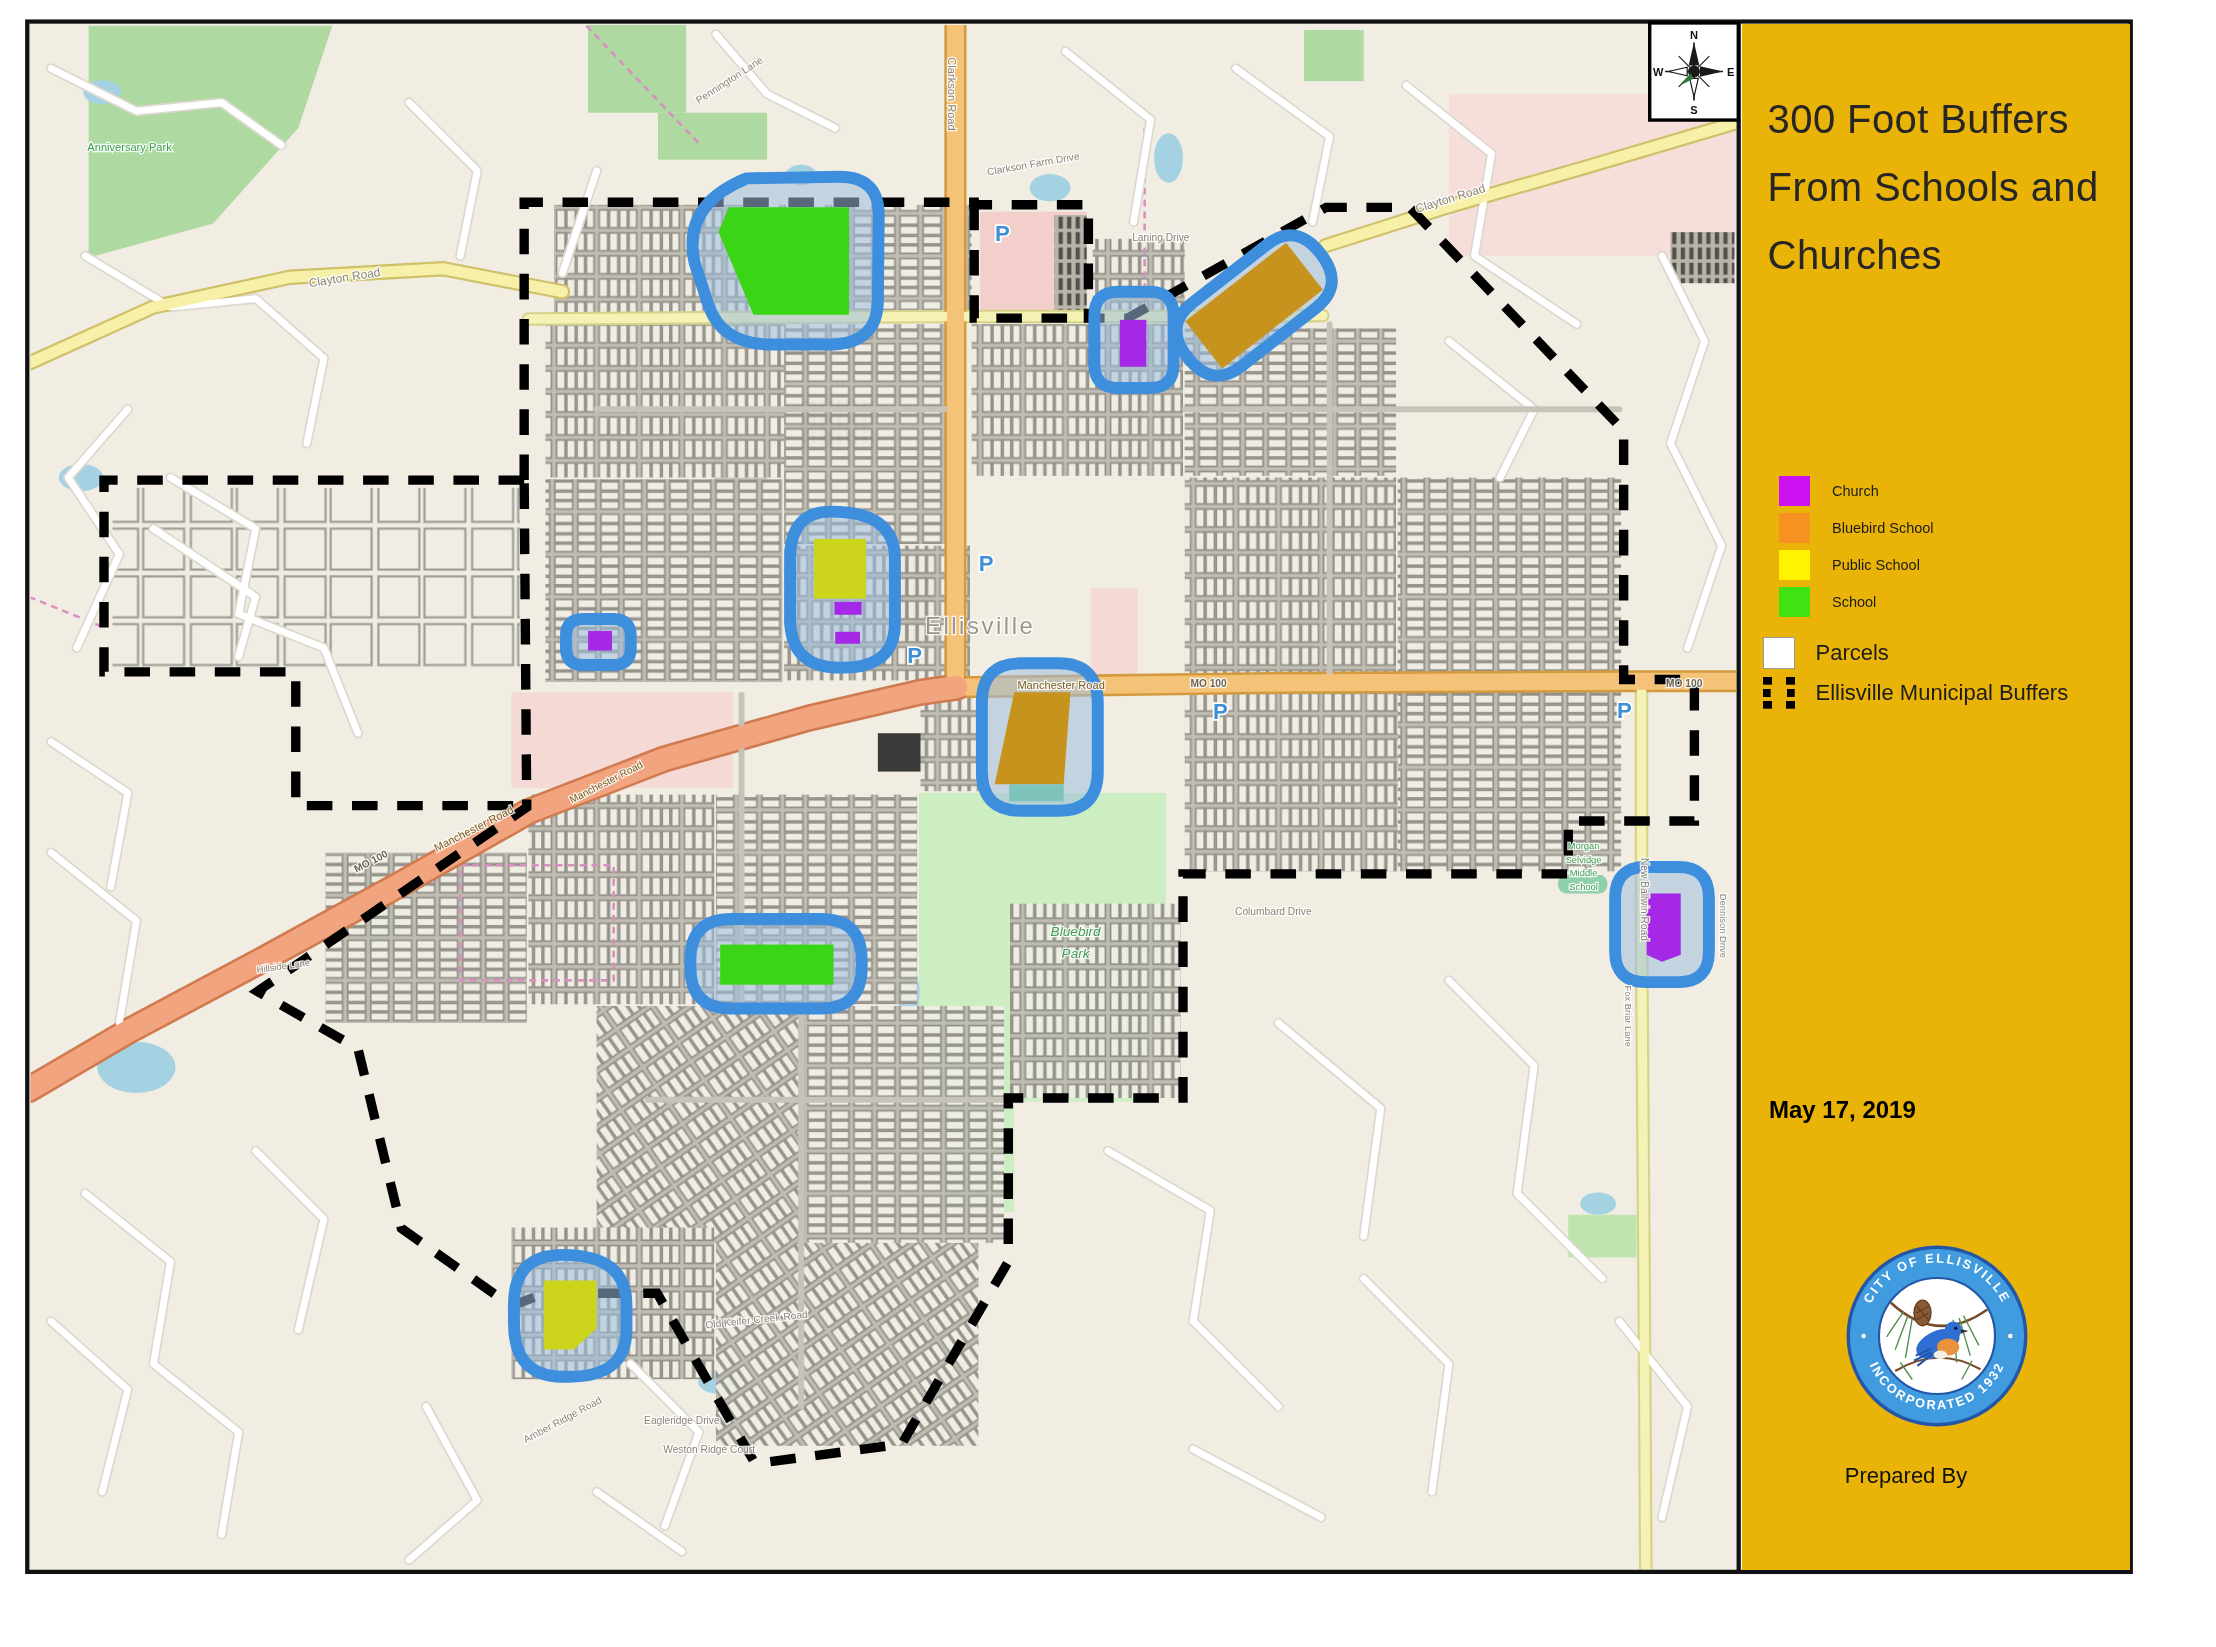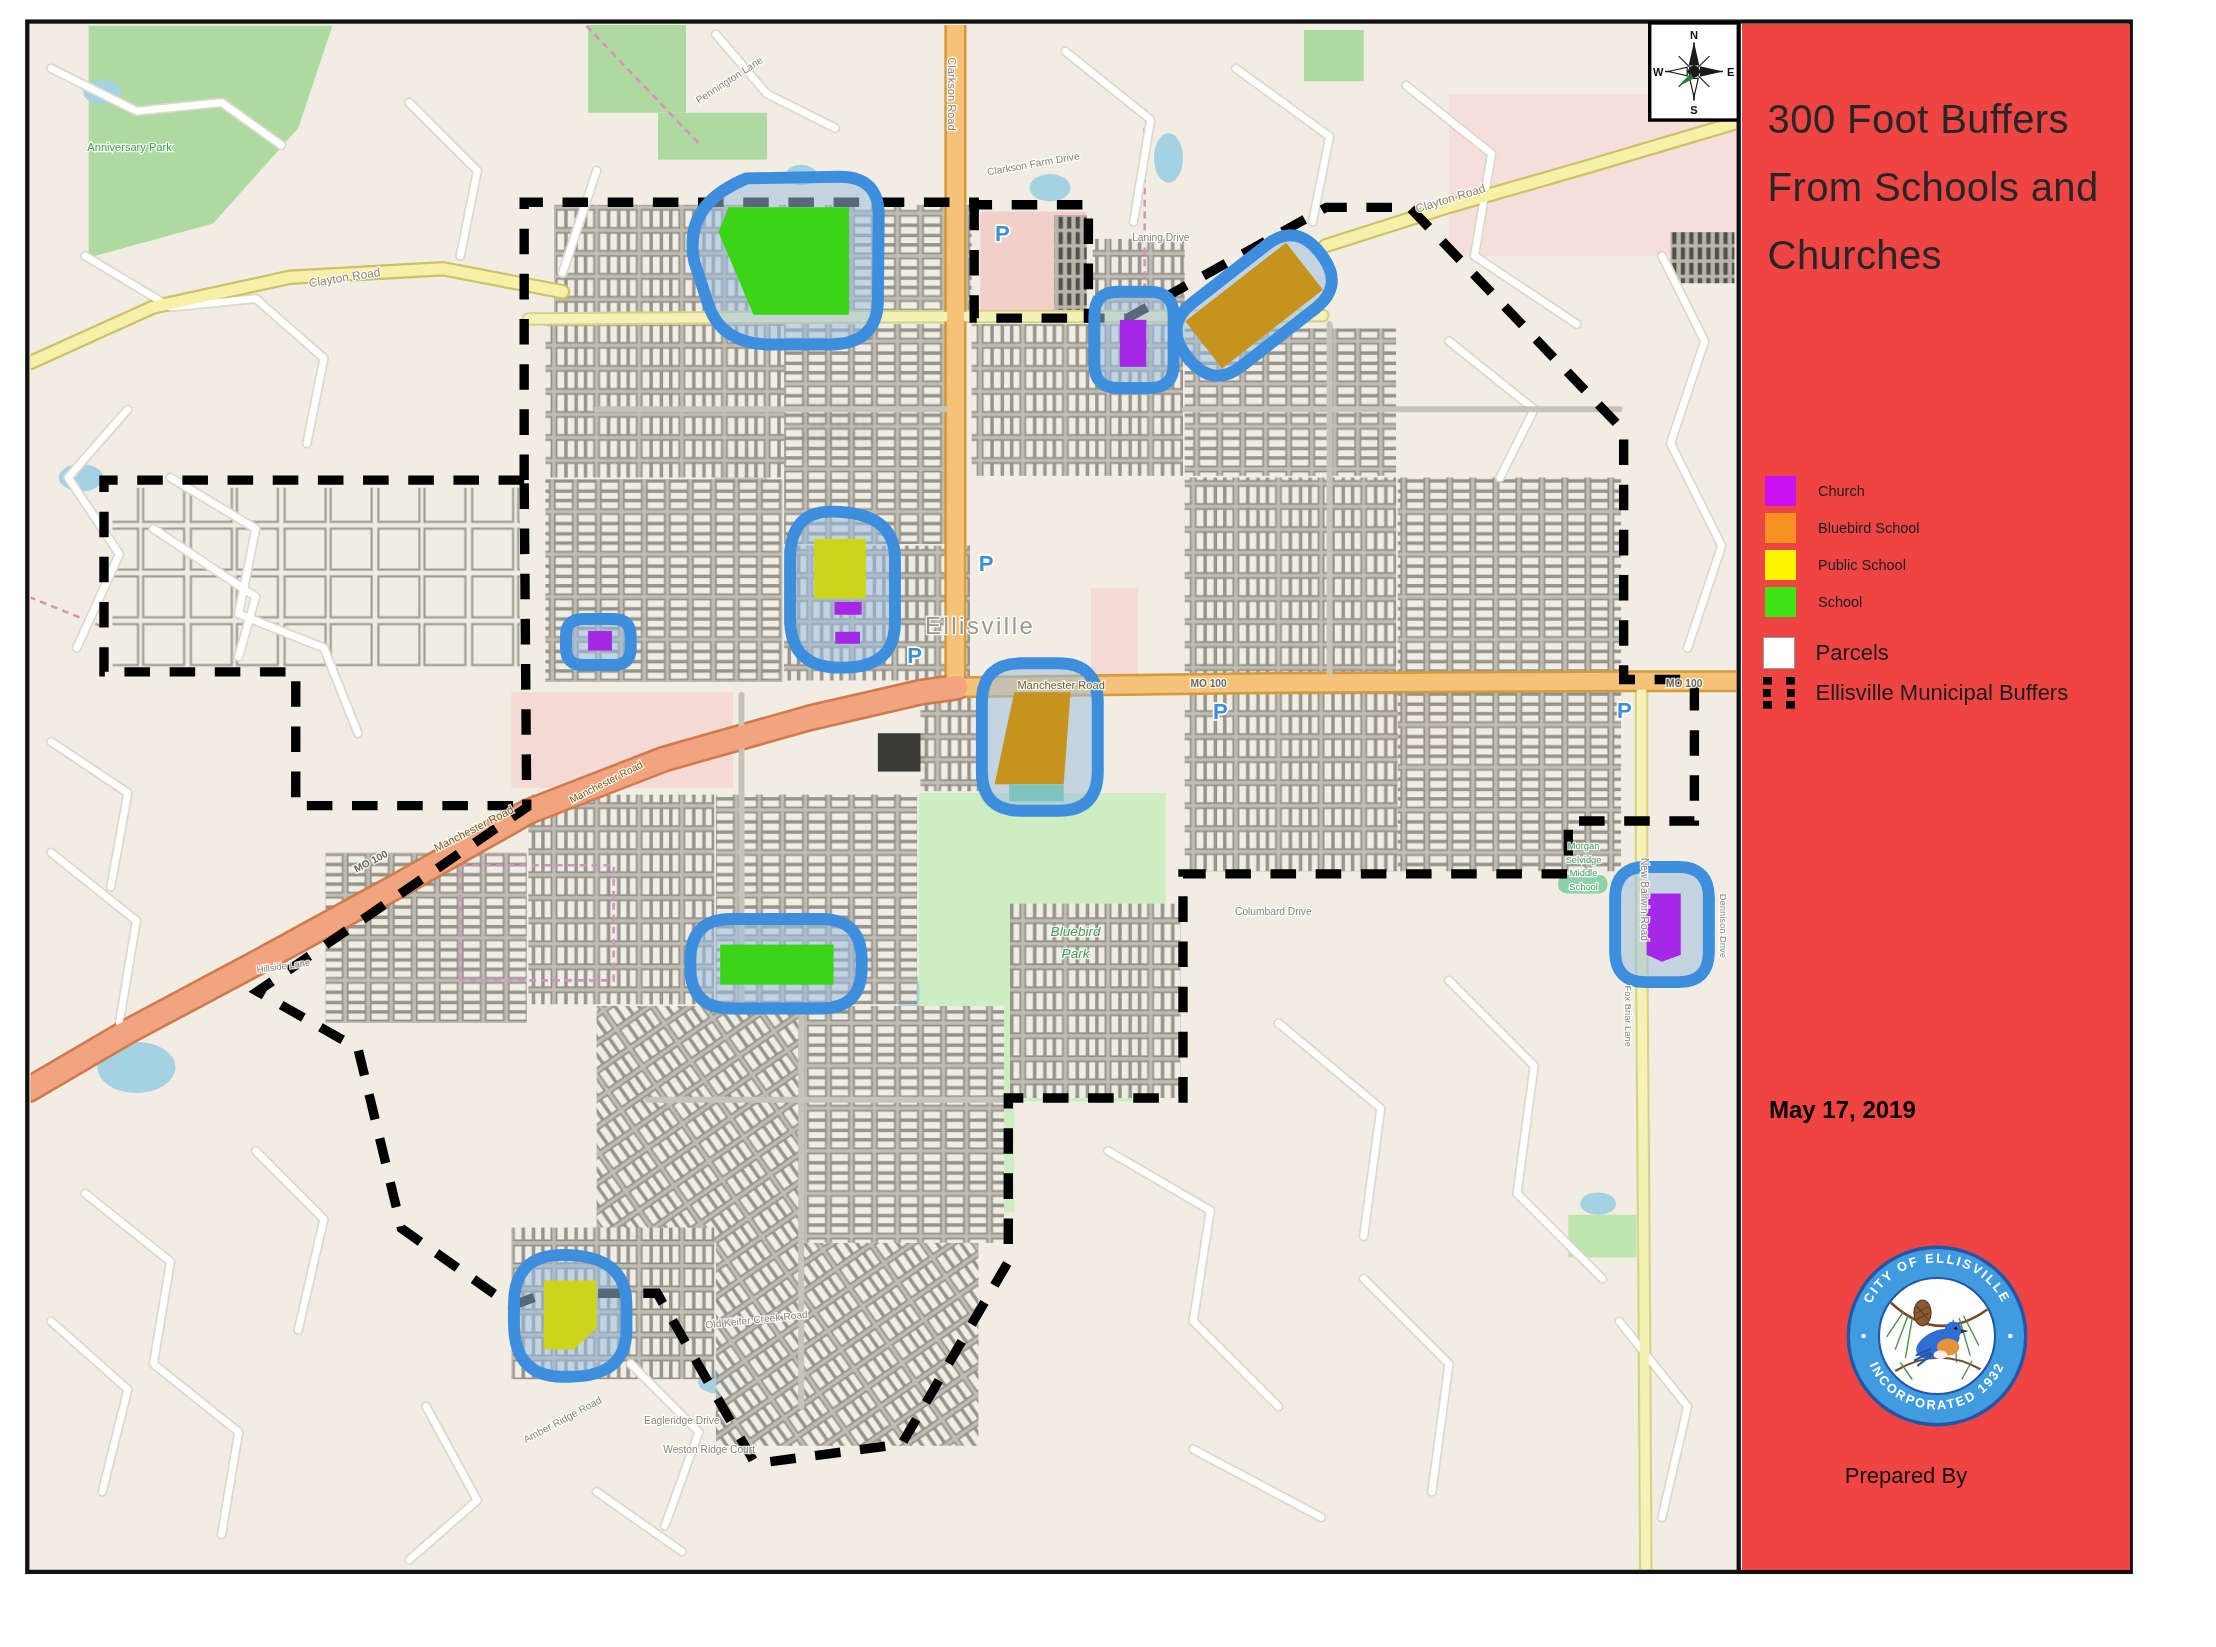--- a/index.html
+++ b/index.html
@@ -1,21 +1,21 @@
 <!DOCTYPE html>
 <html style="font-size:13.6px"><head>
 <meta charset="utf-8">
 <style>
   html,body{margin:0;padding:0;background:#ffffff;}
   body{width:2216px;height:1648px;position:relative;font-family:"Liberation Sans",sans-serif;overflow:hidden;}
   #sheet{position:absolute;left:0;top:0;width:2216px;height:1648px;}
   
-  #panel{position:absolute;left:1742px;top:24px;width:388px;height:1546px;background:#ef4444;}
+  #panel{position:absolute;left:1742px;top:24px;width:388px;height:1546px;background:#eab308;}
   .title{position:absolute;left:25.6px;top:61px;width:341px;font-size:40px;line-height:68px;font-weight:300;color:#262626;letter-spacing:0.4px;}
-  .legend-small{position:absolute;left:23px;top:448px;}
+  .legend-small{position:absolute;left:37px;top:448px;}
   .lg-row{display:flex;align-items:center;height:37px;}
   .lg-swatch{width:31px;height:30px;margin-right:22px;flex:0 0 auto;}
   .lg-label{font-size:14.5px;color:#1c1c1c;}
   .legend-big{position:absolute;left:21px;top:609px;}
   .lgb-row{display:flex;align-items:center;height:40px;}
   .lgb-swatch{width:32px;height:32px;margin-right:20.5px;flex:0 0 auto;background:#ffffff;border:0.9px solid #9a9a9a;box-sizing:border-box;}
   .lgb-swatch.dashed{border:none;background:
      linear-gradient(90deg,#000 0 9.4px,transparent 9.4px 23px,#000 23px 32px) top/32px 7.7px no-repeat,
      linear-gradient(90deg,#000 0 9.4px,transparent 9.4px 23px,#000 23px 32px) bottom/32px 7.7px no-repeat,
      linear-gradient(180deg,transparent 0 12px,#000 12px 20.5px,transparent 20.5px) left/7.7px 32px no-repeat,

